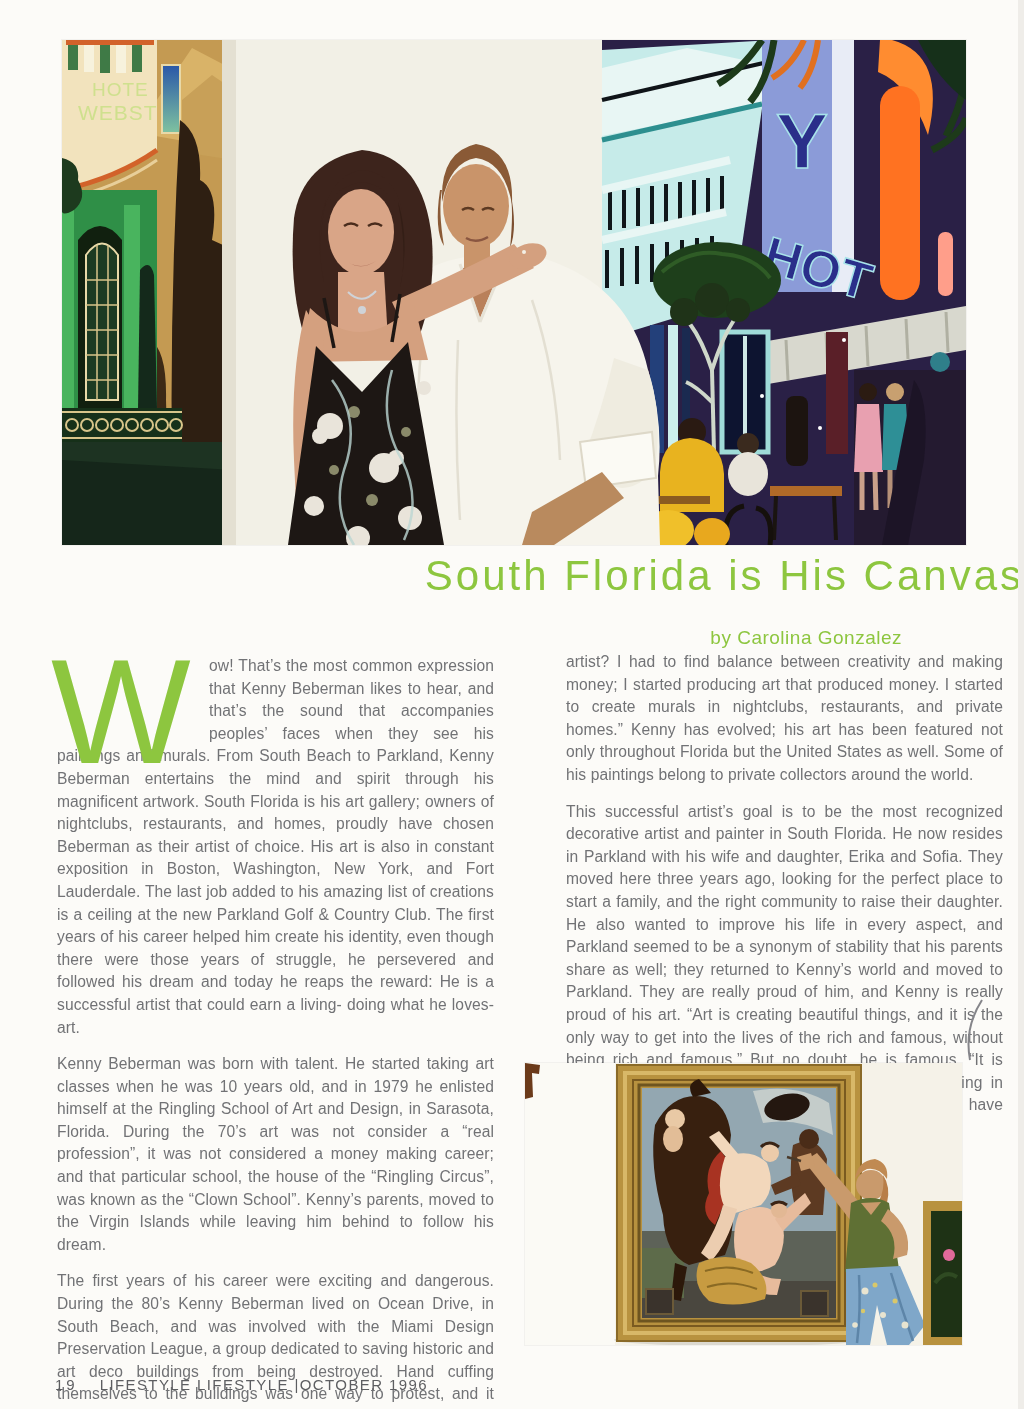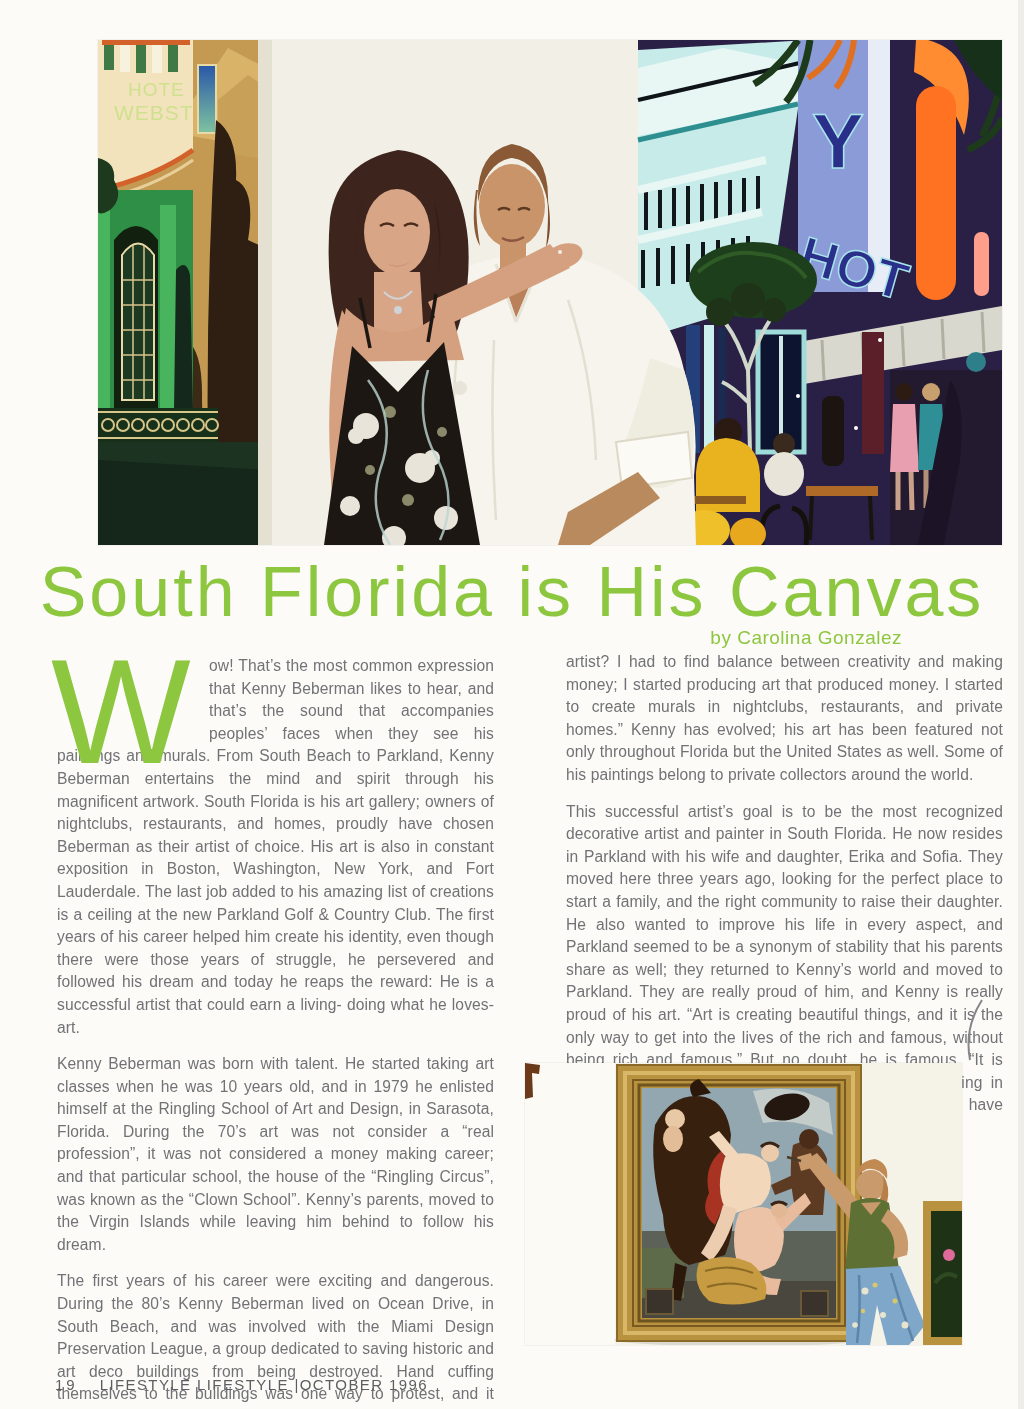--- a/index.html
+++ b/index.html
@@ -9,27 +9,27 @@
     --footer-text:#5d5e61;
   }
   html,body{margin:0;padding:0;}
   body{
     width:1024px;height:1409px;position:relative;overflow:hidden;
     background:#fcfbf8;
     font-family:"Liberation Sans", sans-serif;
   }
   .photo{position:absolute;box-shadow:0 0 0 1px rgba(0,0,0,0.04);}
   .photo svg{display:block;width:100%;height:100%;}
-  #top-photo{left:62px;top:40px;width:904px;height:505px;margin-left:36px;}
+  #top-photo{left:62px;top:40px;width:904px;height:505px;}
   #bottom-photo{left:525px;top:1063px;width:437px;height:282px;}
 
   #page-title{
     position:absolute;left:0;top:552px;width:1024px;
-    text-align:center;color:var(--accent-green);
-    font-size:70px;letter-spacing:3px;font-weight:400;white-space:nowrap;
+    text-align:right;color:var(--accent-green);
+    font-size:42px;letter-spacing:3px;font-weight:400;white-space:nowrap;
   }
   #byline{
     position:absolute;left:57px;top:627px;width:845px;
     text-align:right;color:var(--accent-green);font-size:19px;letter-spacing:0.5px;
   }
   .col{position:absolute;width:437px;color:var(--body-text);}
   #col-left{left:57px;top:655px;}
   #col-right{left:522px;top:651px;margin-left:44px;}
   .col p{
     margin:0 0 14px 0;font-size:15.6px;line-height:22.6px;

